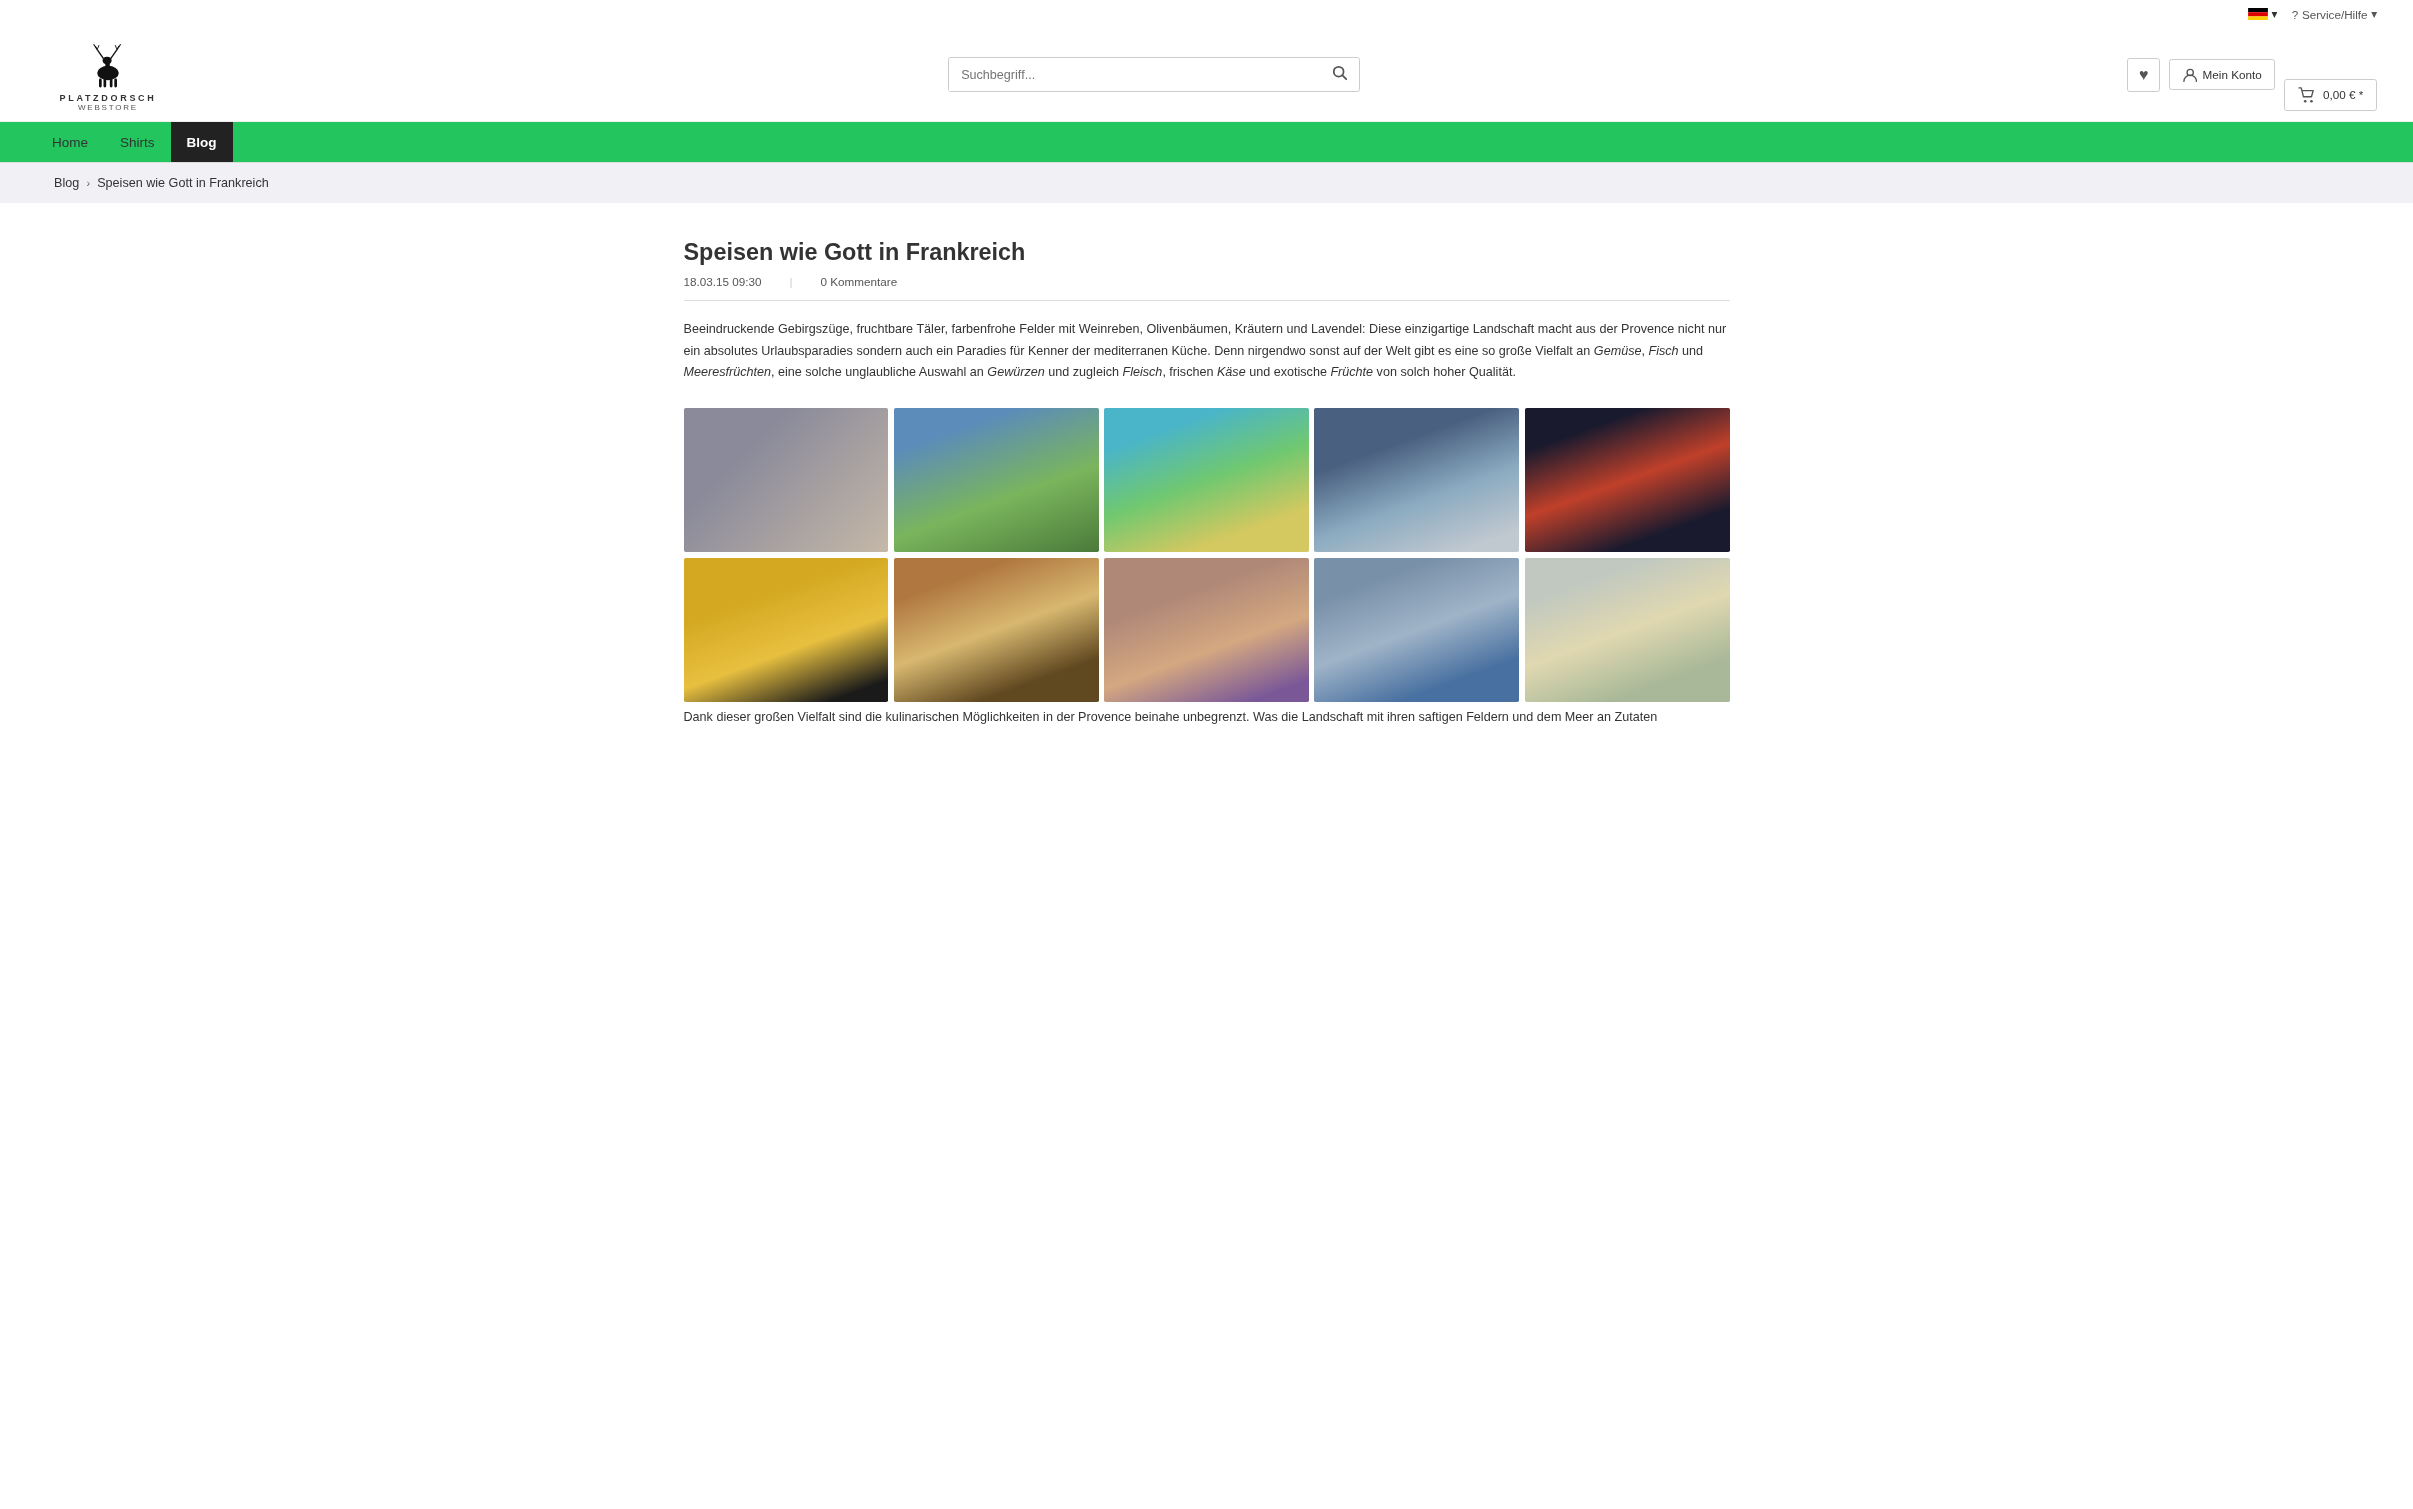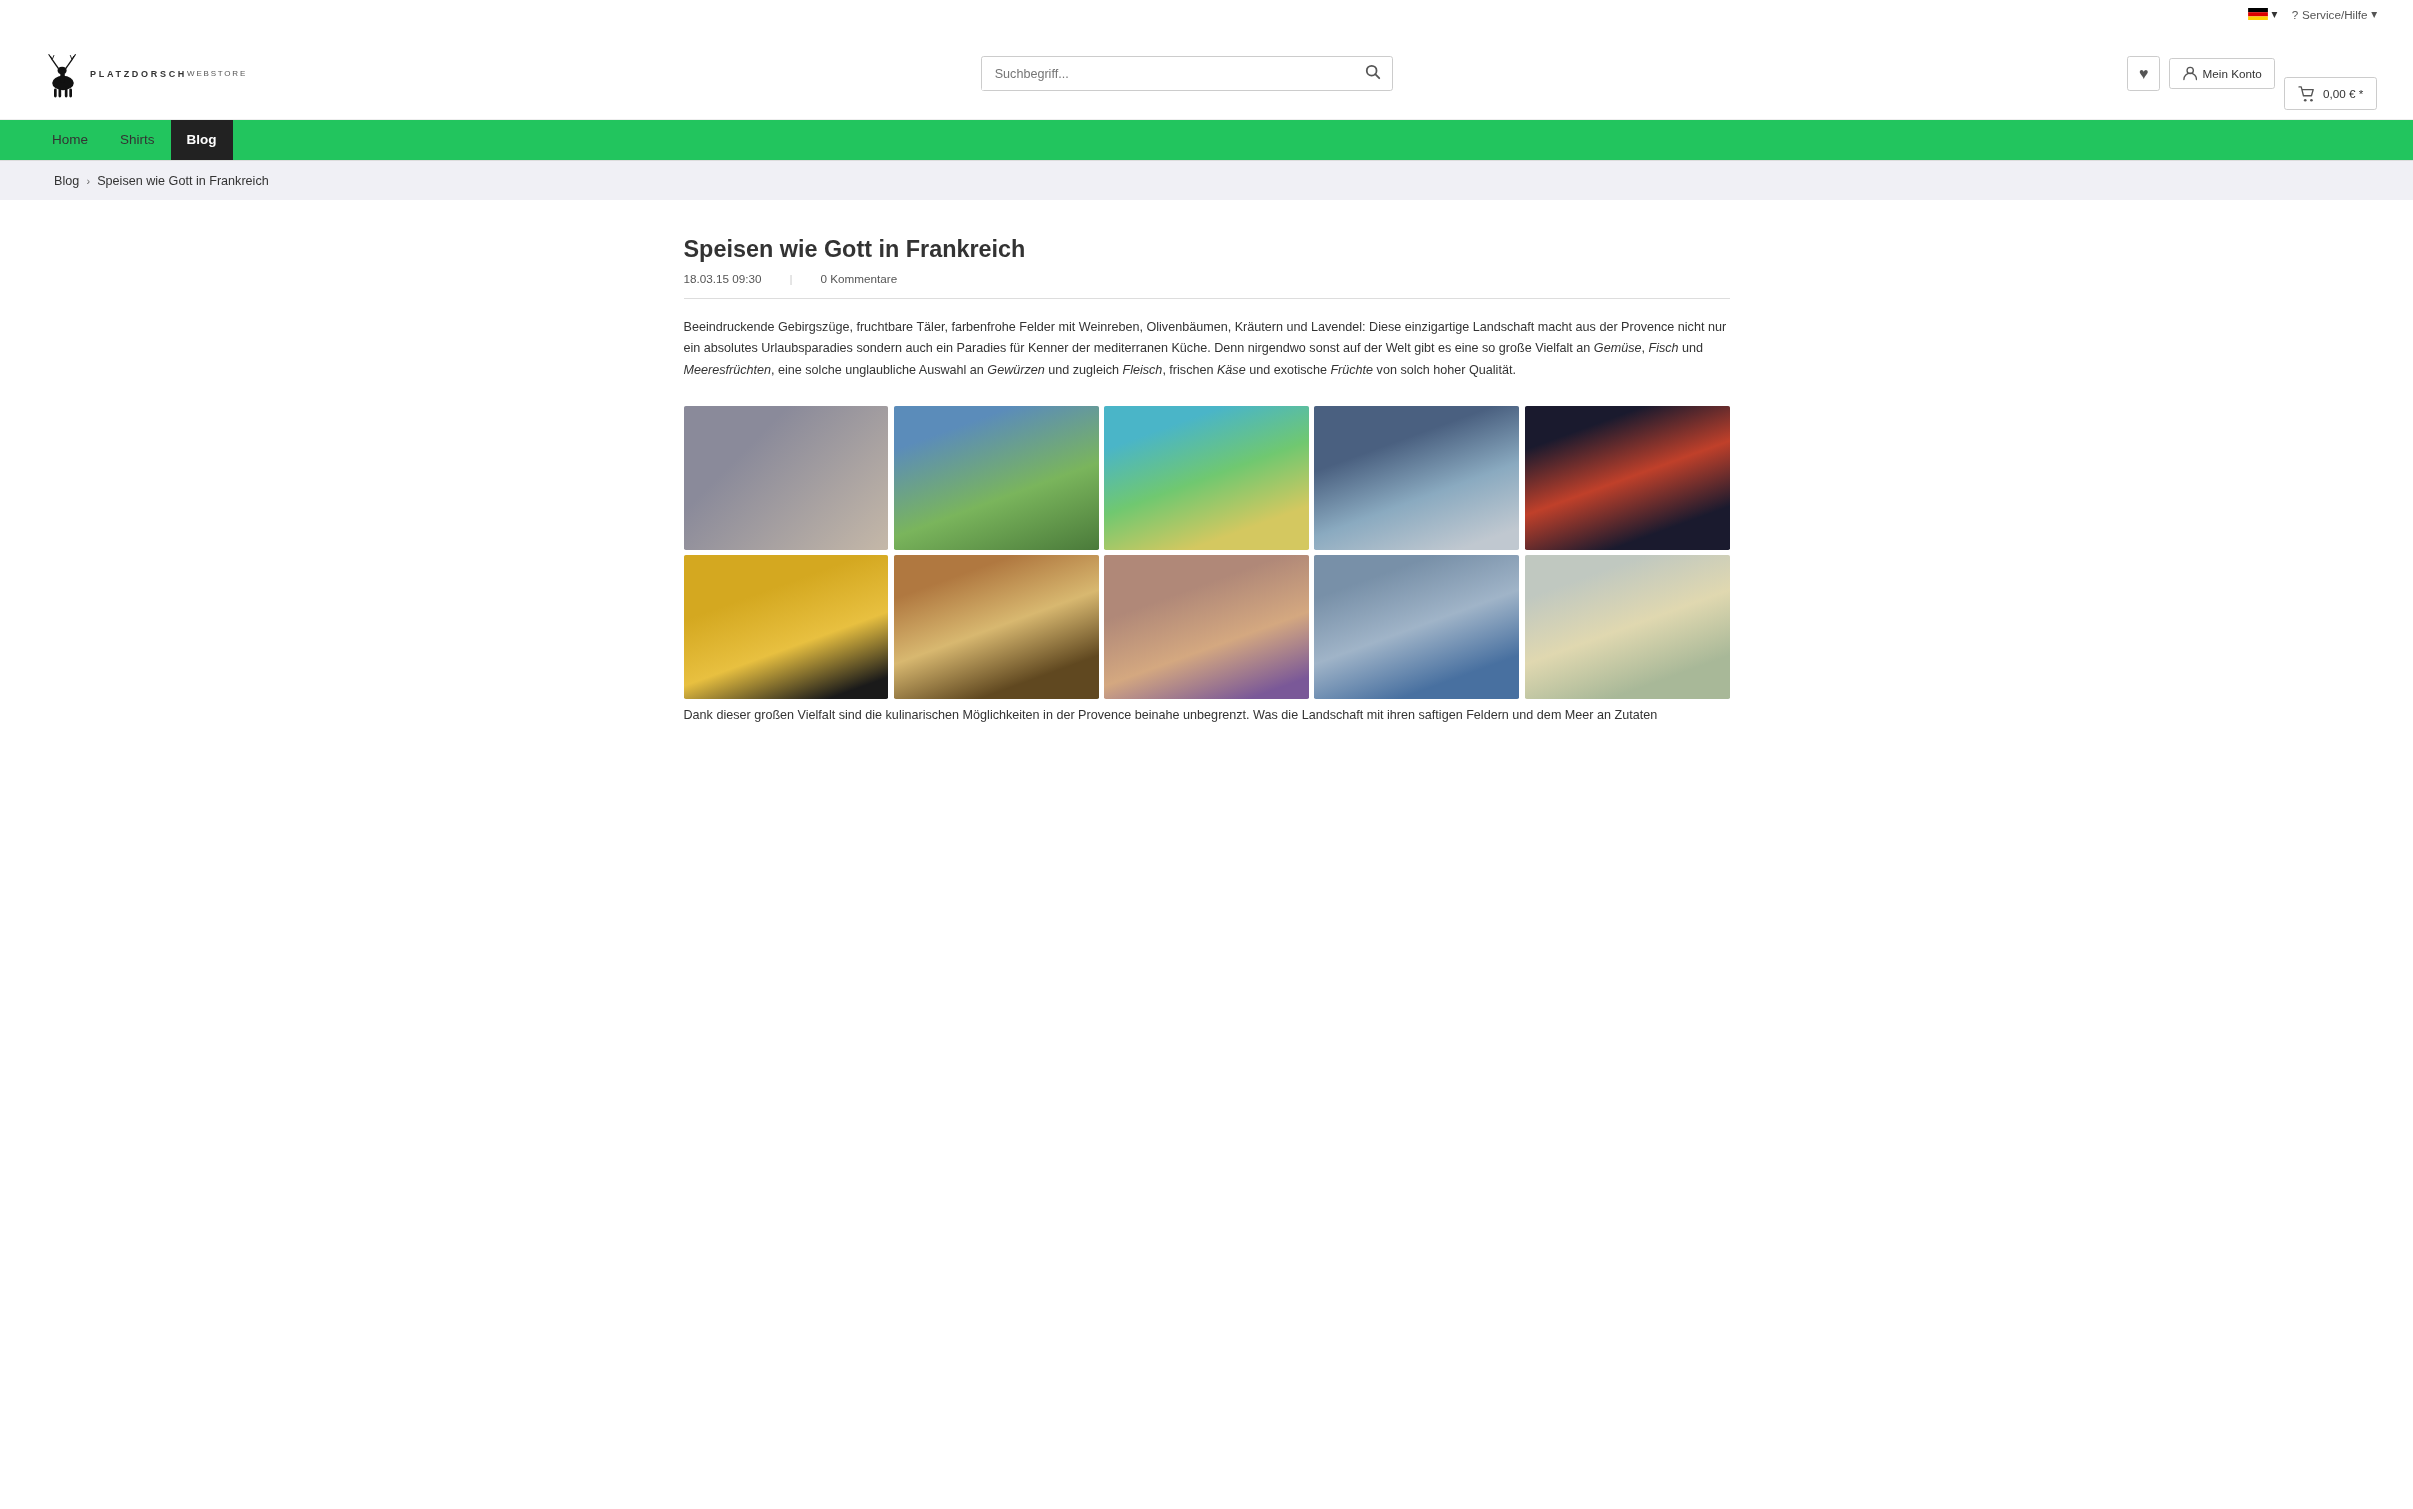--- a/index.html
+++ b/index.html
@@ -33,20 +33,21 @@
     .header-main {
       display: flex;
       align-items: center;
       padding: 9px 36px;
       gap: 18px;
       background: #fff;
       border-bottom: 0.9px solid #eee;
     }
     .logo-area {
       display: flex;
+      flex-direction: column;
       align-items: center;
       min-width: 144px;
     }
     .logo-text {
       font-size: 9px;
       letter-spacing: 2.7px;
       font-weight: bold;
       text-align: center;
       margin-top: 1.8px;
     }

